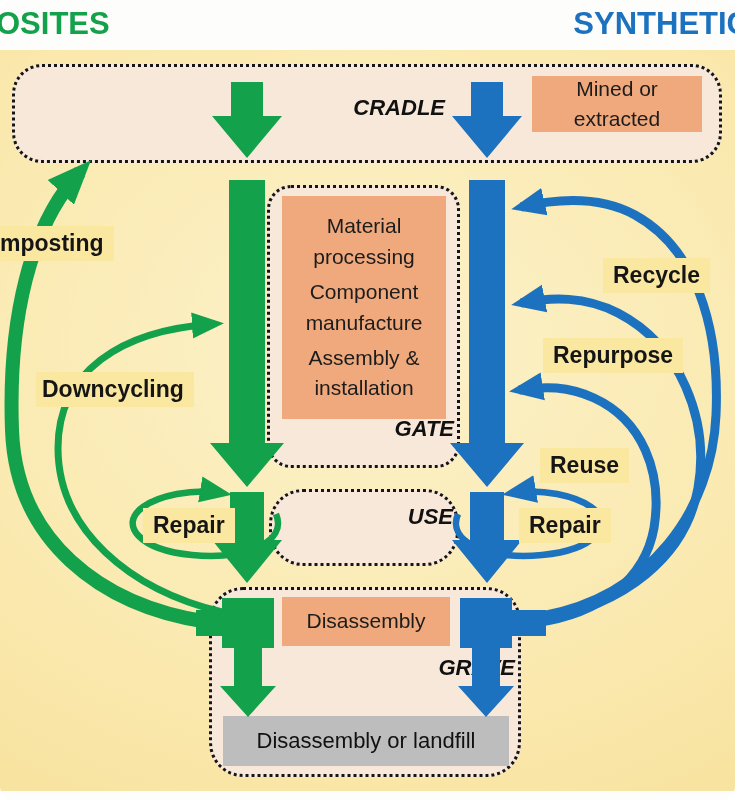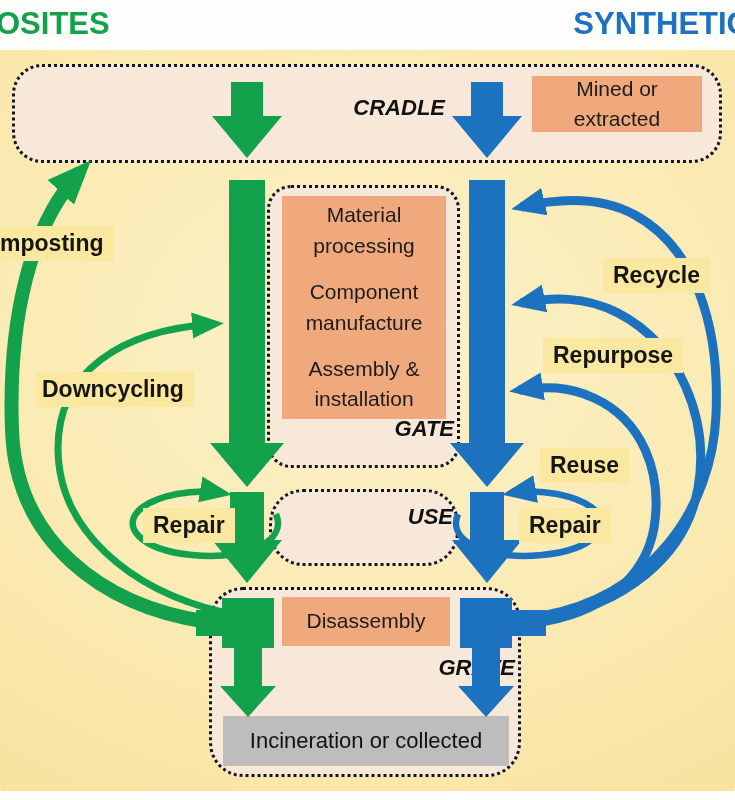--- a/index.html
+++ b/index.html
@@ -28,21 +28,21 @@
   #use-box{left:269px; top:489px; width:184px; height:71px; border-radius:34px;}
   #grave-box{left:209px; top:587px; width:306px; height:184px; border-radius:34px;}
   .orange-box{
     position:absolute; background:var(--orange); color:#1c1c1c;
     display:flex; align-items:center; justify-content:center; text-align:center;
     font-size:21px; line-height:1.45;
   }
   #harvested-box{left:35px; top:76px; width:168px; height:71px;}
   #mined-box{left:532px; top:76px; width:170px; height:56px;}
   #disassembly-box{left:282px; top:597px; width:168px; height:49px;}
-  #gate-inner-box{left:282px; top:196px; width:164px; height:215px; flex-direction:column; gap:16px; padding:4px 0;}
+  #gate-inner-box{left:282px; top:196px; width:164px; height:215px; flex-direction:column; gap:5px; padding:4px 0;}
   #gate-inner-box .gate-item{width:150px;}
   #gray-box{
     position:absolute; left:223px; top:716px; width:286px; height:50px;
     background:var(--gray); color:#111; display:flex; align-items:center; justify-content:center;
     font-size:22px;
   }
   .stage-title{
     position:absolute; color:#111; font-weight:bold; font-size:22px;
     text-align:right; white-space:nowrap;font-style:italic;
   }
@@ -81,21 +81,21 @@
   <div id="use-box" class="stage-box"></div>
   <div id="grave-box" class="stage-box"></div>
 
   <div id="mined-box" class="orange-box">Mined or extracted</div>
   <div id="gate-inner-box" class="orange-box">
     <div class="gate-item">Material processing</div>
     <div class="gate-item">Component manufacture</div>
     <div class="gate-item">Assembly &amp; installation</div>
   </div>
   <div id="disassembly-box" class="orange-box">Disassembly</div>
-  <div id="gray-box">Incineration or collected</div>
+  <div id="gray-box">Disassembly or landfill</div>
 
   <div id="cradle-title" class="stage-title">CRADLE</div>
   <div id="gate-title" class="stage-title">GATE</div>
   <div id="use-title" class="stage-title">USE</div>
   <div id="grave-title" class="stage-title">GRAVE</div>
 
   <svg id="arrow-svg" width="735" height="800" viewBox="0 0 735 800">
     <defs>
       <marker id="mgreen" markerUnits="userSpaceOnUse" markerWidth="34" markerHeight="28" refX="22" refY="14" orient="auto">
         <path d="M0,1 L32,14 L0,27 z" class="green-fill"></path>

